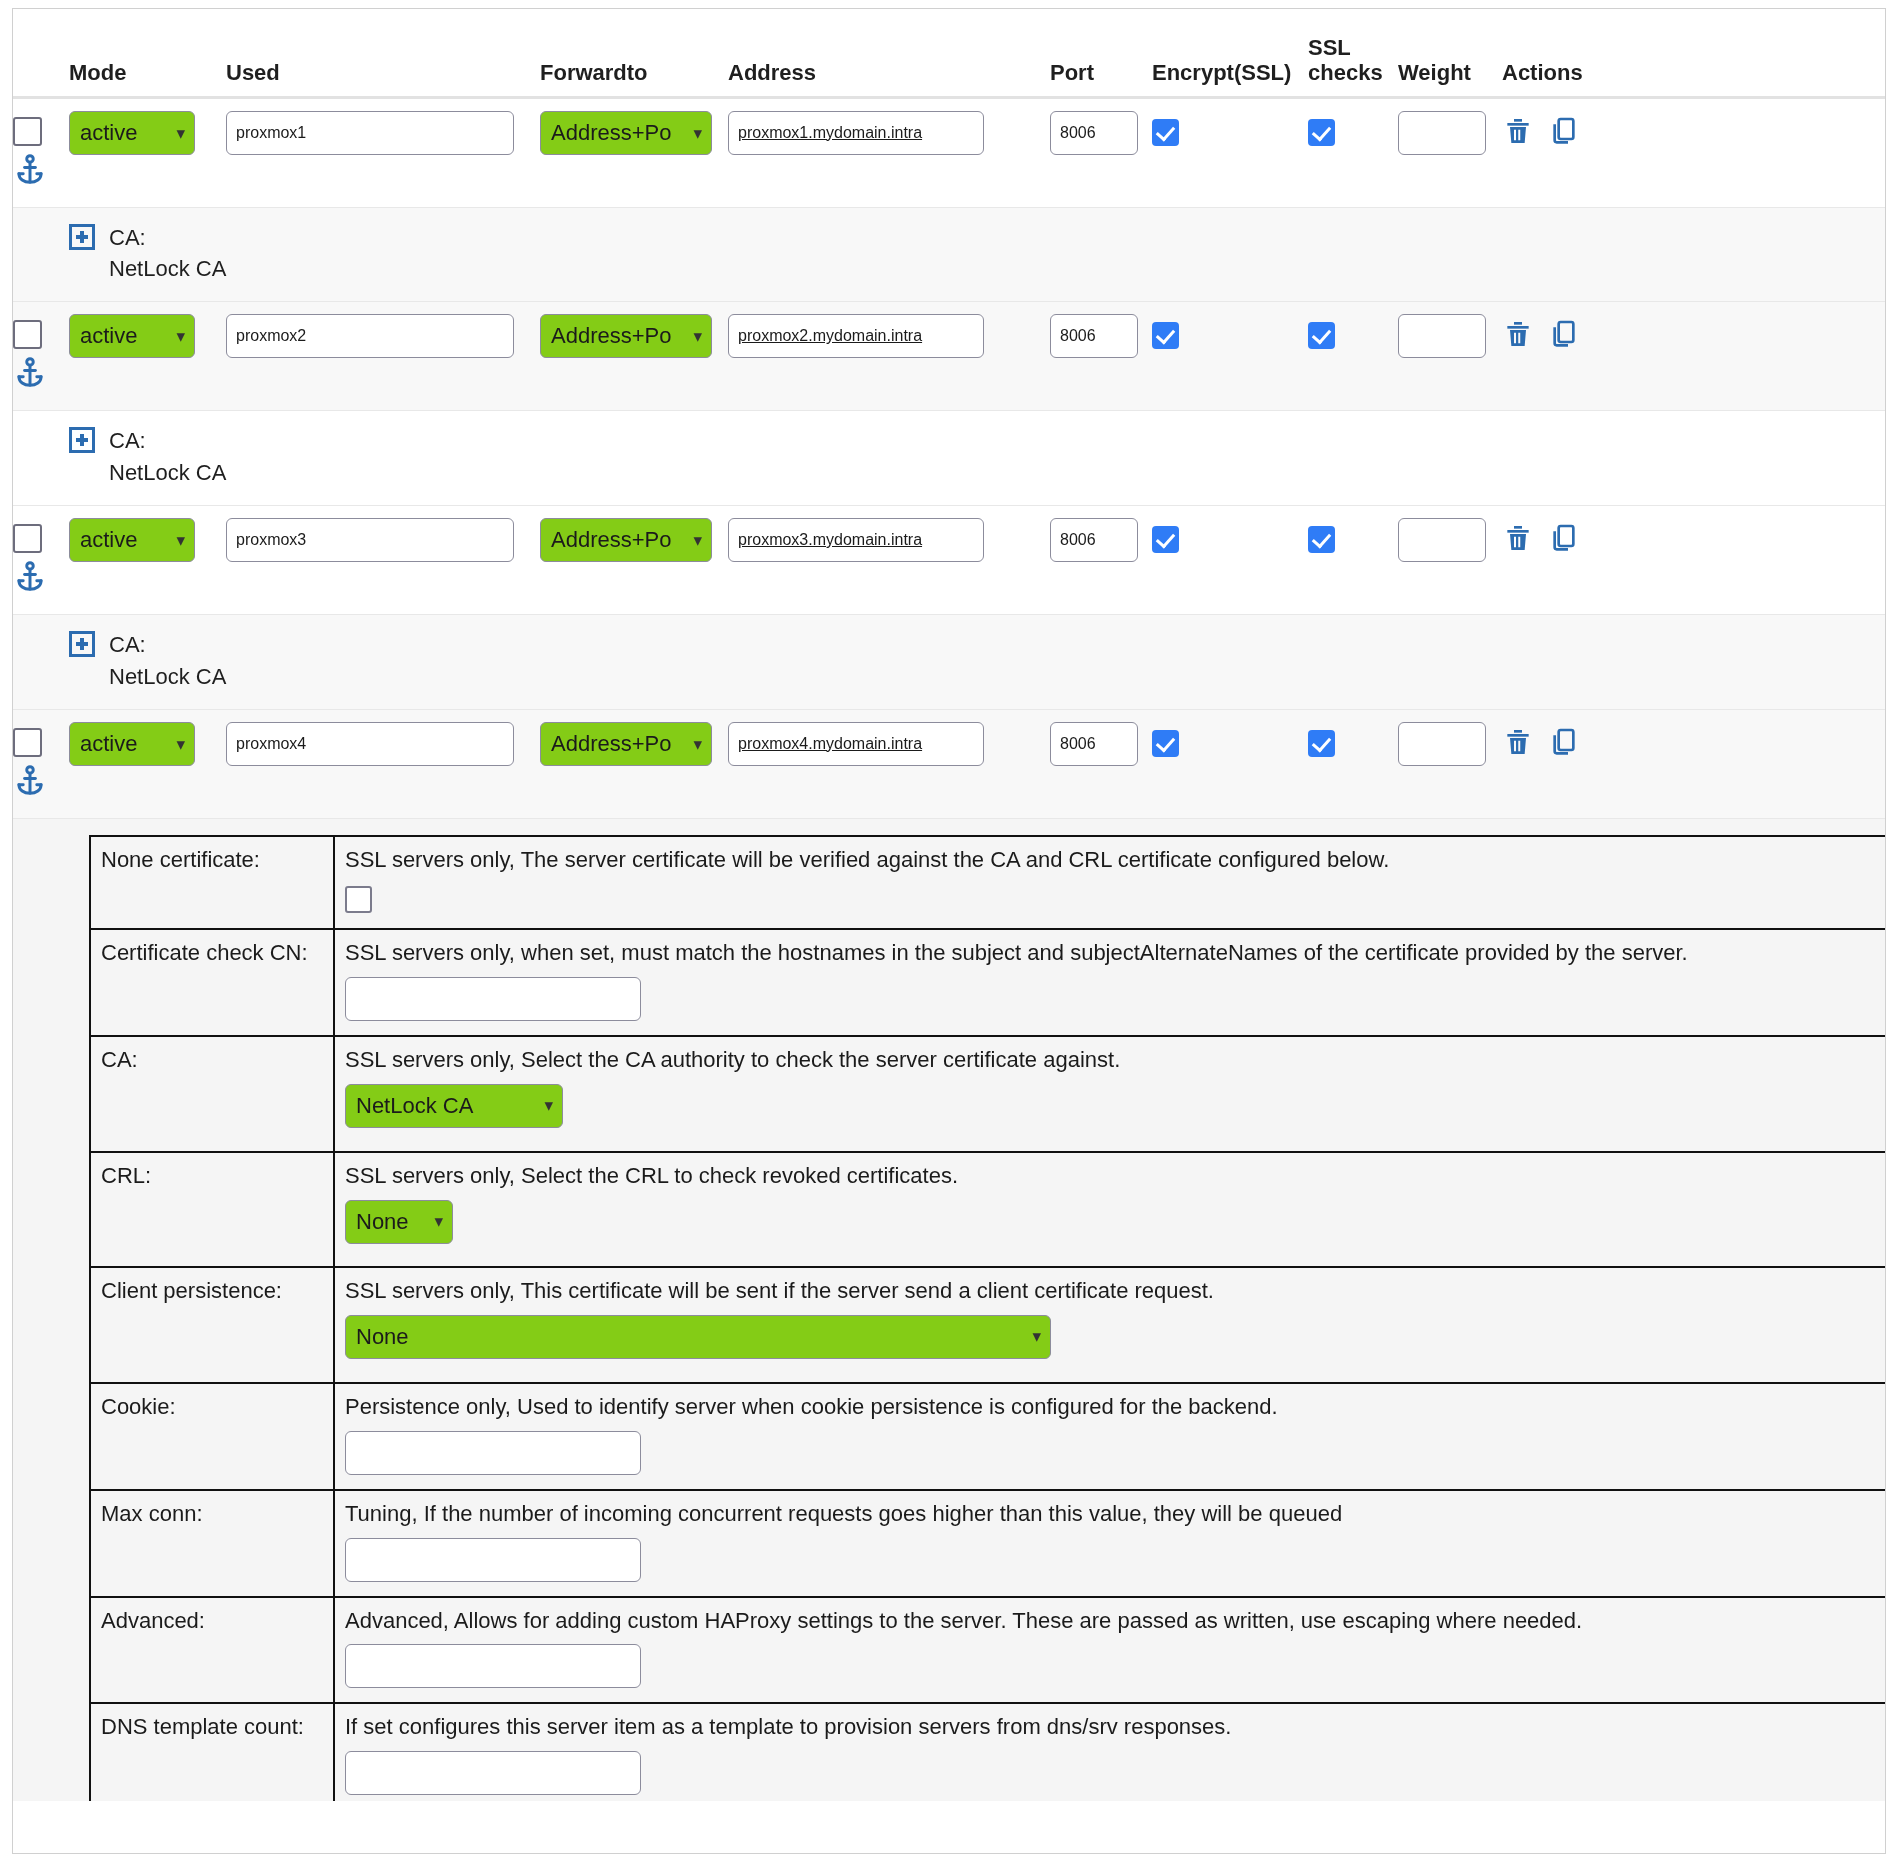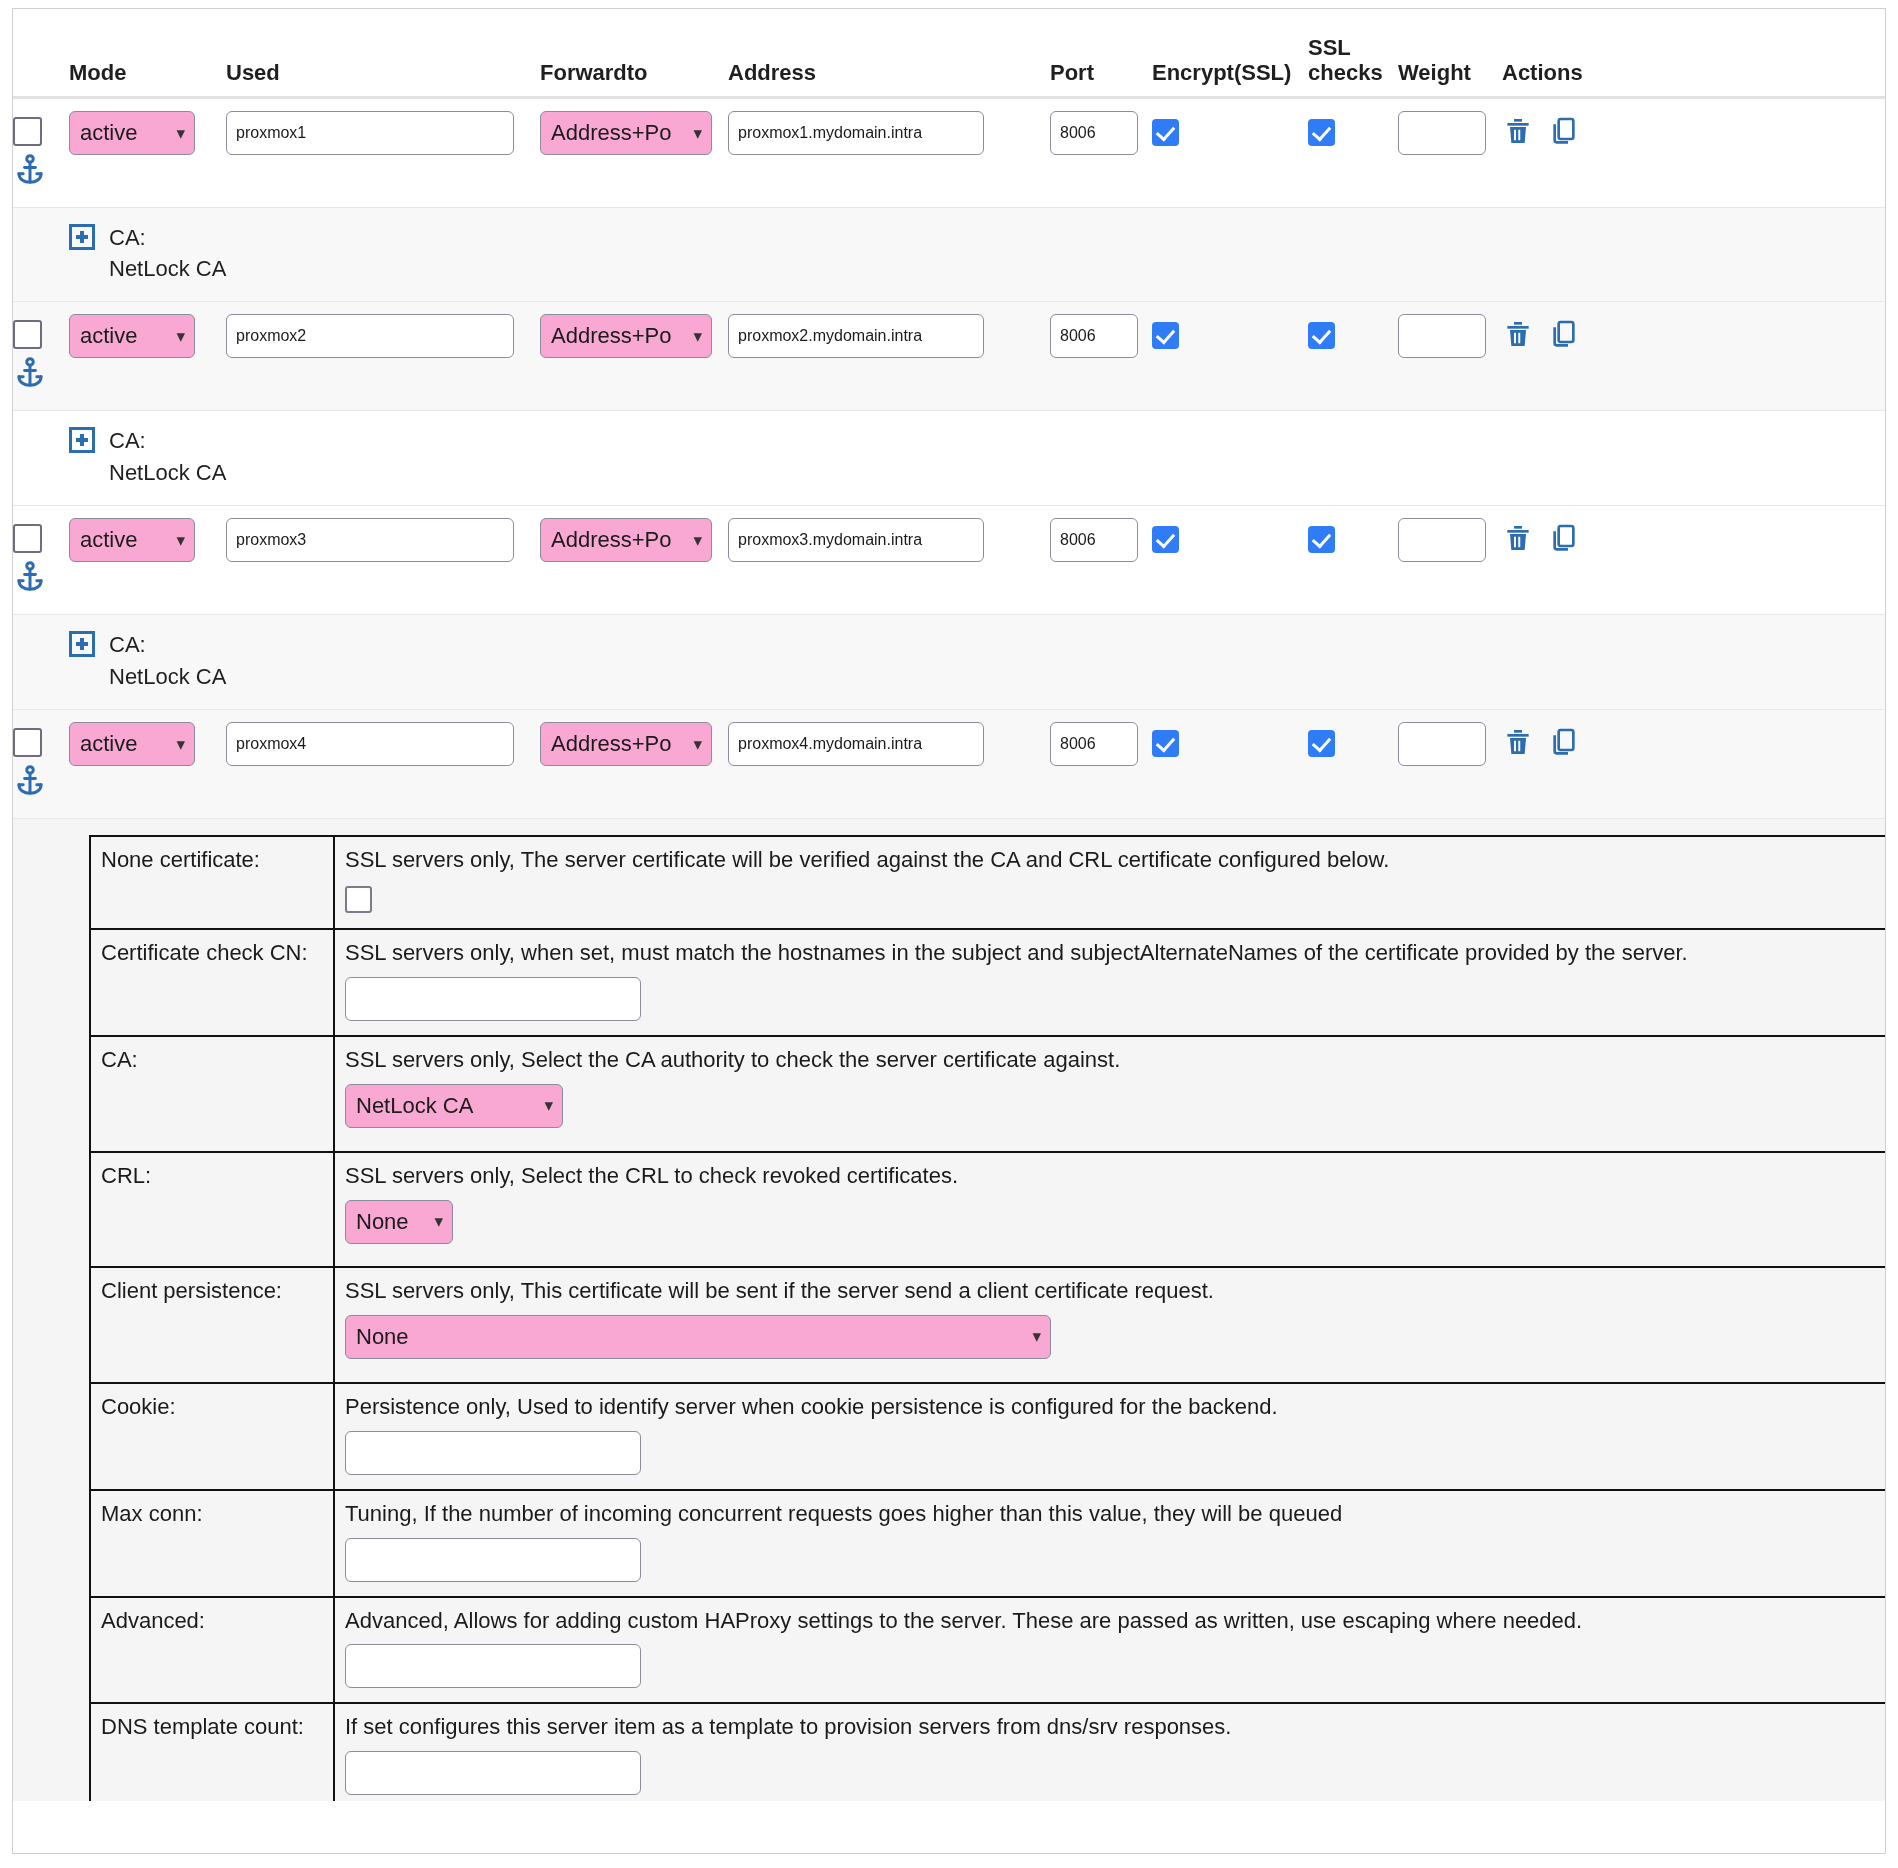--- a/index.html
+++ b/index.html
@@ -114,21 +114,21 @@
     top: 50%;
     transform: translateY(-50%);
     pointer-events: none;
     font-size: 17px;
     color: #333;
   }
   .selbox .seltext {
     display: block;
     height: 44px;
     line-height: 32px;
-    background: #f9a8d4;
+    background: #84cc16;
     border: 1px solid #8c8c9c;
     border-radius: 6px;
     padding: 5px 26px 5px 10px;
     font-size: 22px;
     color: #1b1b1b;
     overflow: hidden;
     white-space: nowrap;
   }
 
   .sel-mode   { width: 126px; }
@@ -142,21 +142,21 @@
     font-size: 16px;
     color: #1b1b1b;
     background: #ffffff;
     border: 1px solid #8c8c9c;
     border-radius: 6px;
     padding: 5px 9px;
     height: 44px;
     outline: none;
   }
   .in-name { width: 288px; }
-  .in-addr { width: 256px; }
+  .in-addr { width: 256px; text-decoration: underline; }
   .in-port { width: 88px; }
   .in-wt   { width: 88px; }
   .in-det  { width: 296px; }
 
   
   .cb {
     display: inline-block;
     width: 27px;
     height: 27px;
     border-radius: 4px;

